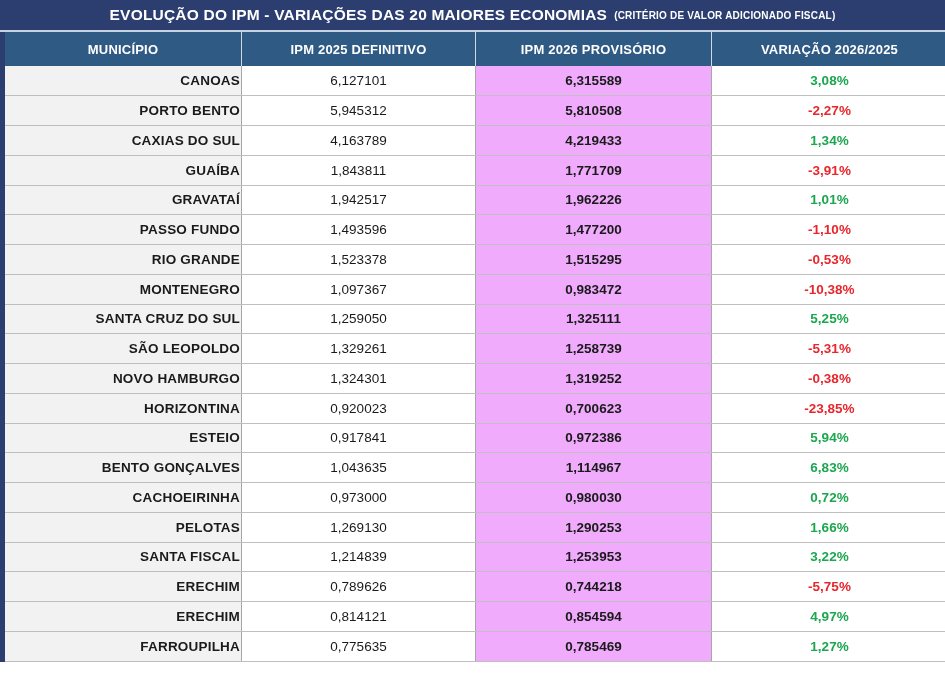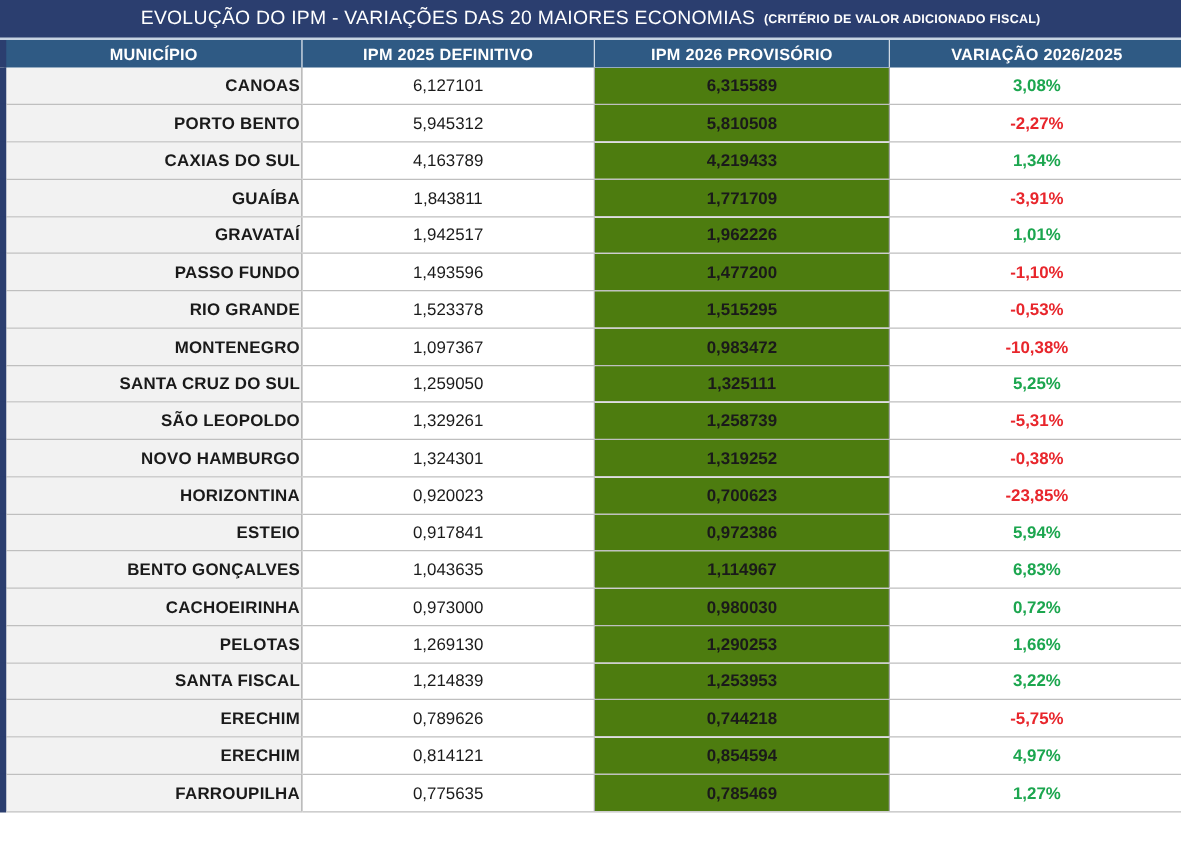--- a/index.html
+++ b/index.html
@@ -5,46 +5,46 @@
   html,body{margin:0;padding:0;background:#fff;}
   body{width:945px;height:677px;font-family:"Liberation Sans",sans-serif;-webkit-font-smoothing:antialiased;}
   .page{width:945px;height:677px;overflow:hidden;box-sizing:border-box;}
   .title-bar{
     height:30px;
     background:var(--title-bar,#2B3E6F);
     border-bottom:2px solid #C7D3E2;
     display:flex;align-items:center;justify-content:center;gap:7px;
     color:#fff;white-space:nowrap;
   }
-  .title-main{font-size:15.5px;font-weight:normal;letter-spacing:.2px;}
+  .title-main{font-size:15.5px;font-weight:bold;letter-spacing:.2px;}
   .title-sub{font-size:10px;font-weight:bold;letter-spacing:.2px;}
   table{
     width:945px;border-collapse:collapse;table-layout:fixed;
     border-left:5px solid var(--title-bar,#2B3E6F);
     border-right:1px solid #A6A6A6;
     border-bottom:1px solid #A6A6A6;
   }
   thead th{
-    height:22px;background:var(--header-bg,#2F5A84);color:#fff;
+    height:34px;background:var(--header-bg,#2F5A84);color:#fff;
     font-size:13px;font-weight:bold;text-align:center;padding:0;letter-spacing:.2px;
   }
   thead th + th{border-left:1px solid #D0D9E4;}
   tbody td{
     height:29.75px;box-sizing:border-box;
     border-bottom:1px solid #BFBFBF;
     font-size:13.5px;color:#1A1A1A;vertical-align:middle;
     overflow:hidden;white-space:nowrap;
   }
   tbody td + td{border-left:1px solid #A6A6A6;}
   td.td-mun{
     background:var(--row-label-bg,#F2F2F2);
     font-weight:bold;text-align:right;padding-left:8px;letter-spacing:.2px;
   }
   td.td-v25{text-align:center;font-weight:normal;background:#fff;}
-  td.td-v26{text-align:center;font-weight:bold;background:#4d7c0f;}
+  td.td-v26{text-align:center;font-weight:bold;background:#f0abfc;}
   td.td-var{text-align:center;font-weight:bold;background:#fff;}
   td.positive{color:var(--positive,#1CA64F);}
   td.negative{color:var(--negative,#E8262C);}
 </style>
 </head>
 <body>
 
 <div class="page">
   <header class="title-bar">
     <span class="title-main">EVOLUÇÃO DO IPM - VARIAÇÕES DAS 20 MAIORES ECONOMIAS</span>

